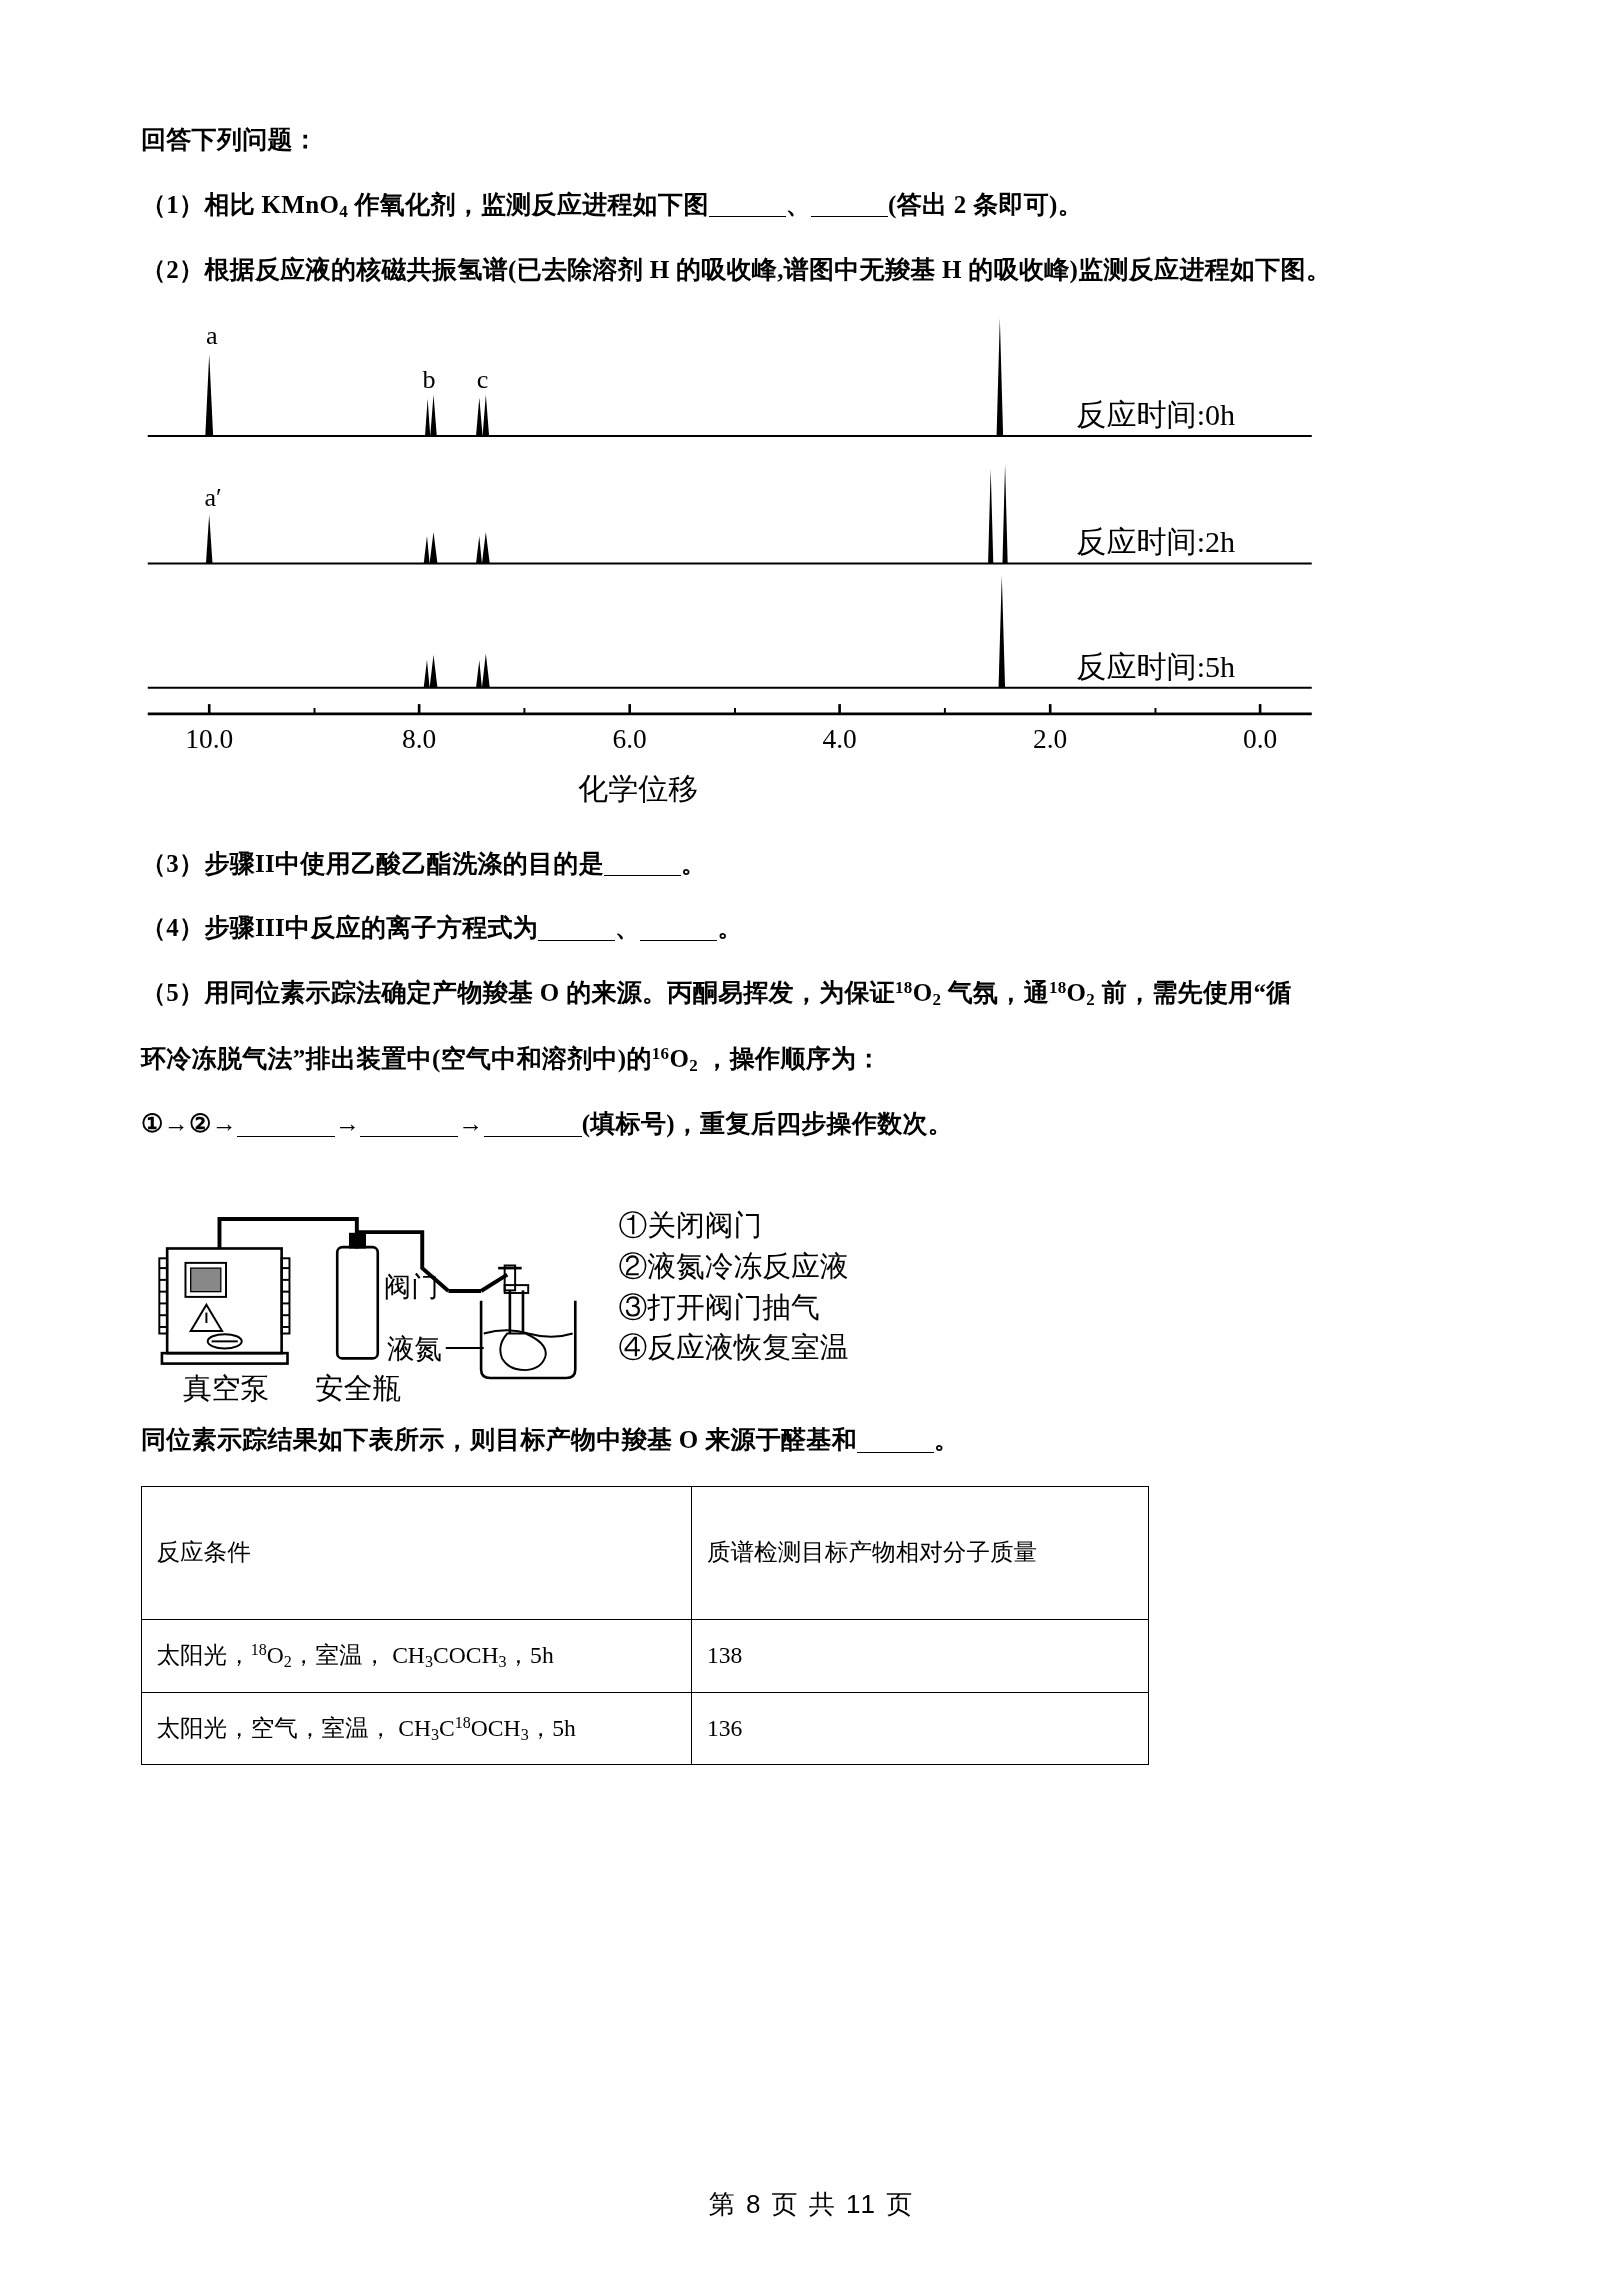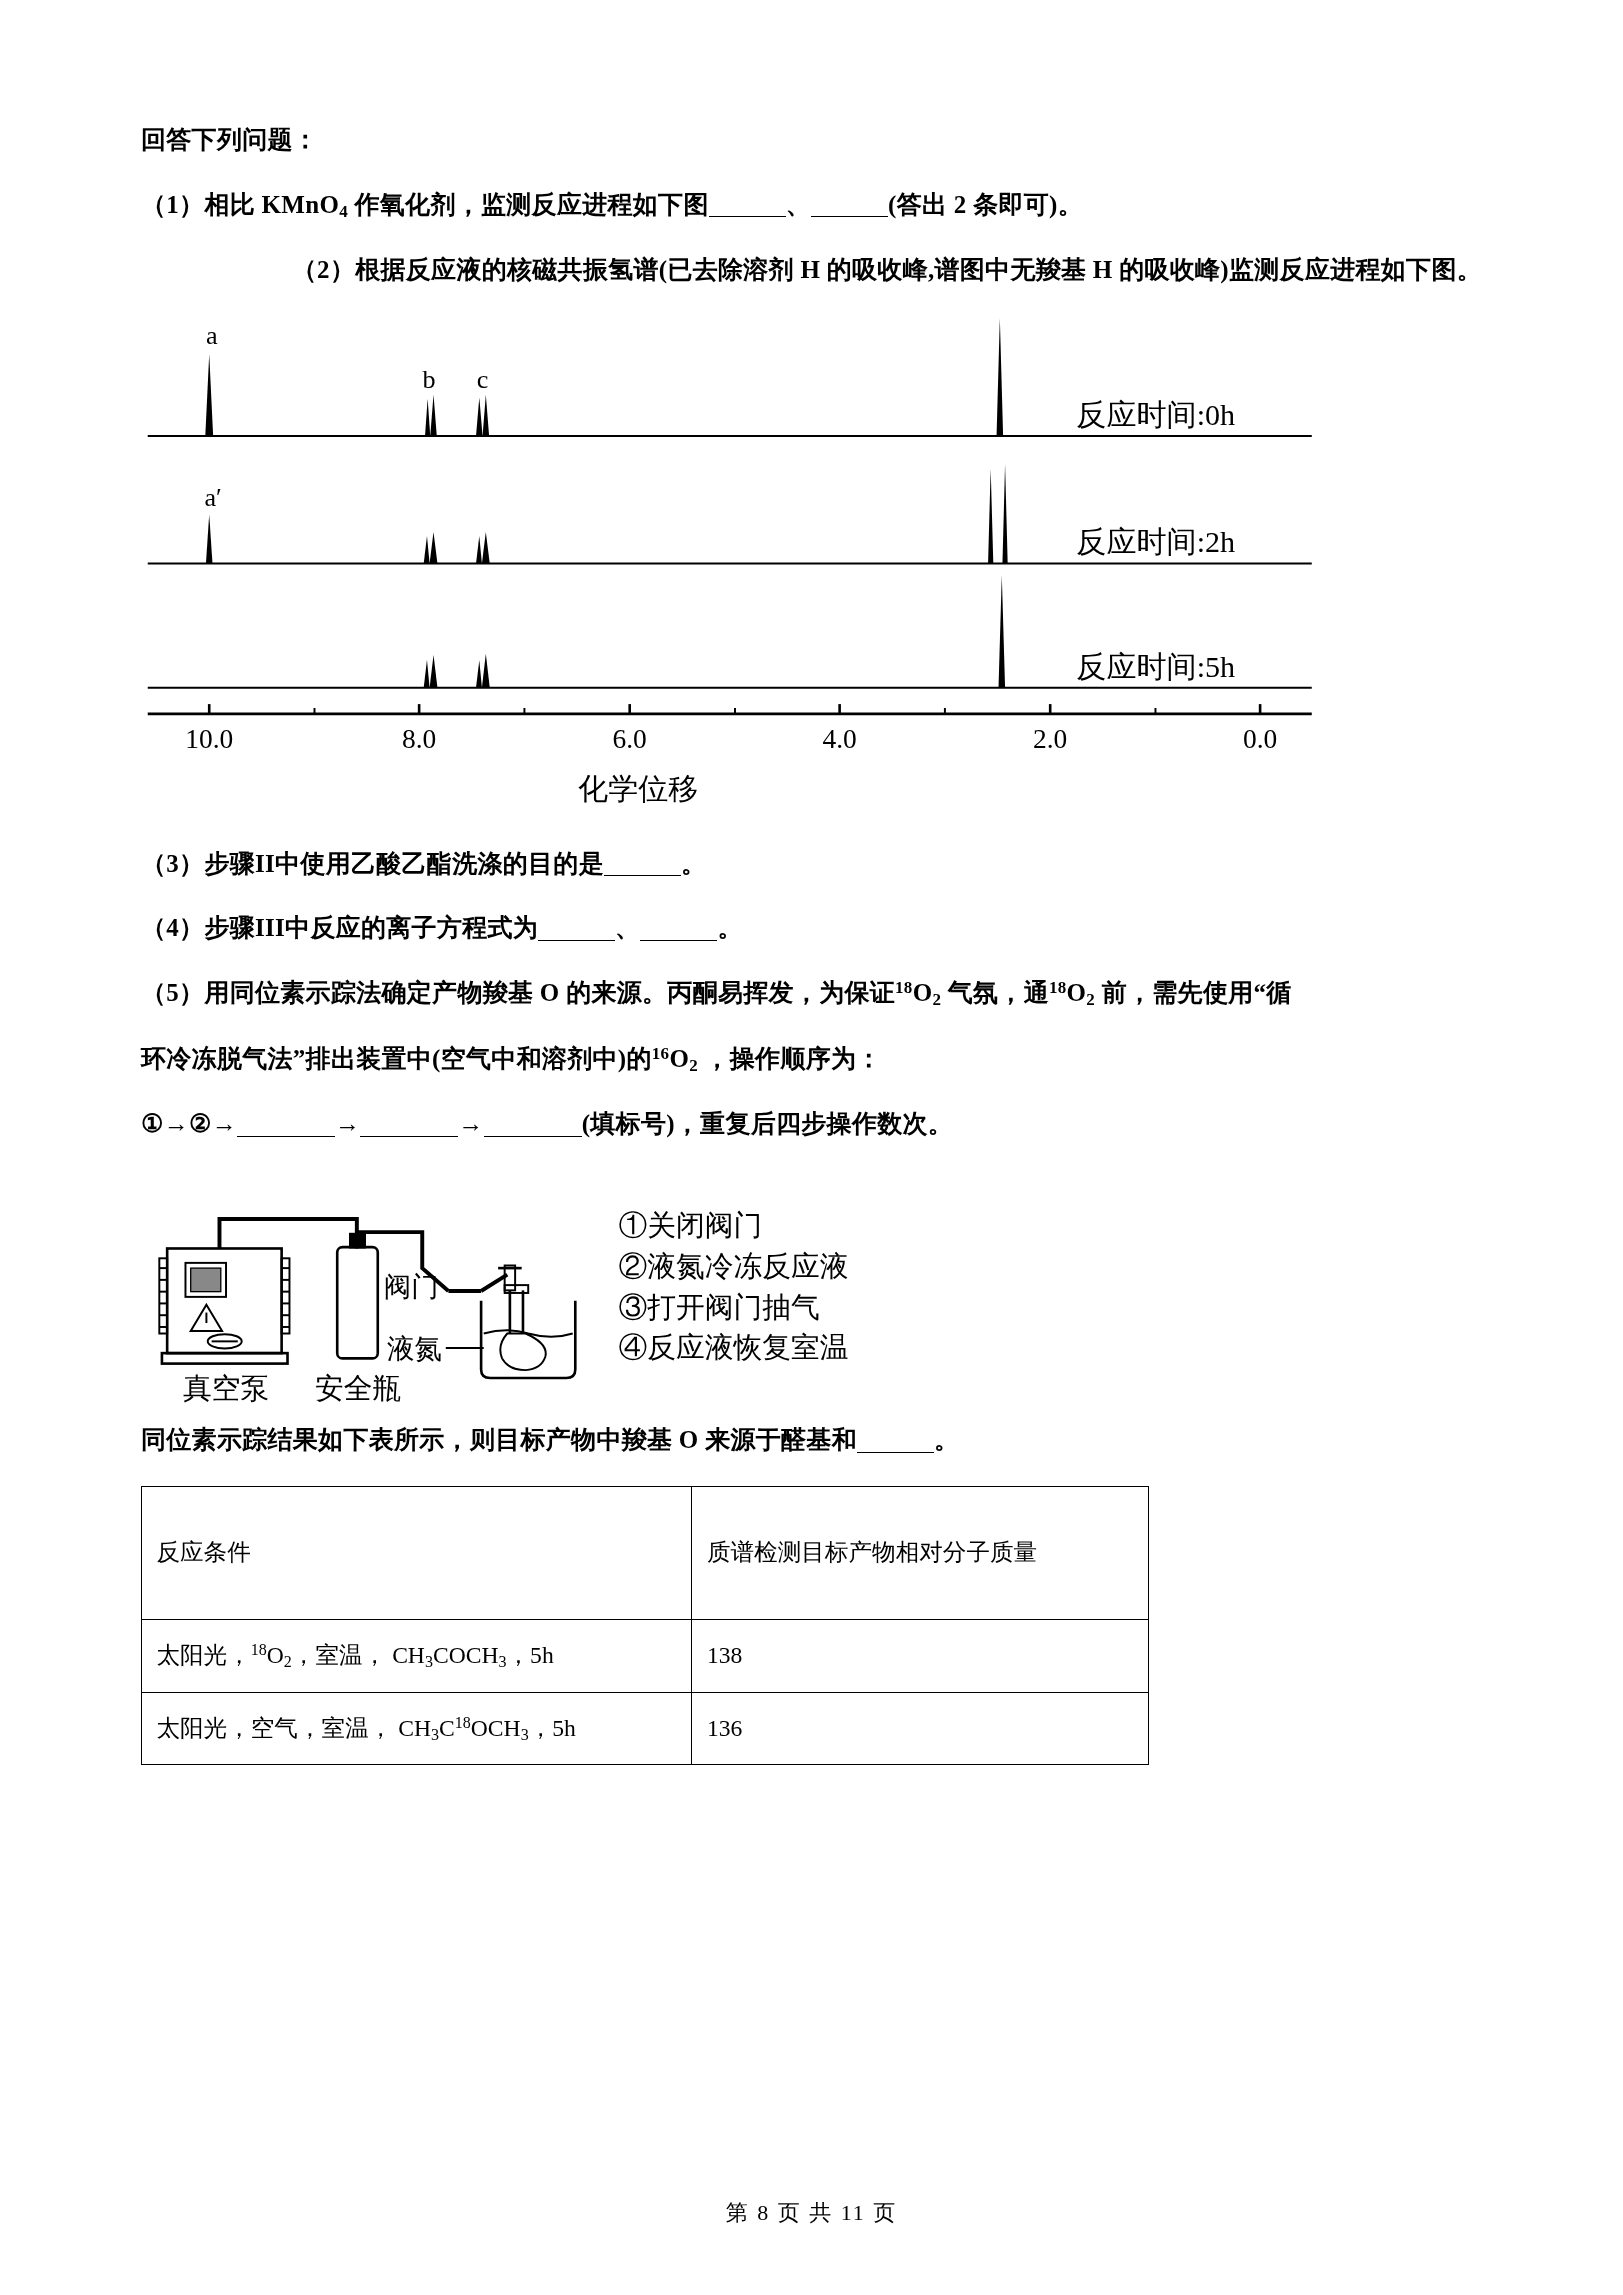--- a/index.html
+++ b/index.html
@@ -16,21 +16,21 @@
     box-sizing:border-box;
     padding:121px 141px 0 141px;
   }
   .q {
     font-size:25px;
     line-height:1.55;
     margin:0 0 26px 0;
     letter-spacing:0.3px;
     font-weight:bold;
   }
-  .q.tight { margin-bottom:25px;text-align:right; }
+  .q.tight { margin-bottom:25px; }
   sub { font-size:0.68em; vertical-align:-0.25em; }
   sup { font-size:0.68em; vertical-align:0.48em; }
   .blank {
     display:inline-block;
     border-bottom:1.3px solid #000;
     min-width:77px;
     height:1.05em;
     vertical-align:-0.18em;
   }
   .blank.lg { min-width:98px; }
@@ -65,24 +65,24 @@
     line-height:1.6;
     vertical-align:middle;
   }
   td.c1 { width:550px; }
   td.c2 { width:458px; }
   td.head { height:98px; }
 
   .footer {
     position:absolute;
     left:0; right:0;
-    bottom:67px;
+    bottom:73px;
     text-align:center;
-    font-size:22px;
-    font-family:Liberation Serif, serif;
+    font-size:26px;
+    font-family:Liberation Sans, sans-serif;
     letter-spacing:2px;
   }
 </style>
 </head>
 <body>
 
 <div class="page">
 
   <p class="q">回答下列问题：</p>
 

